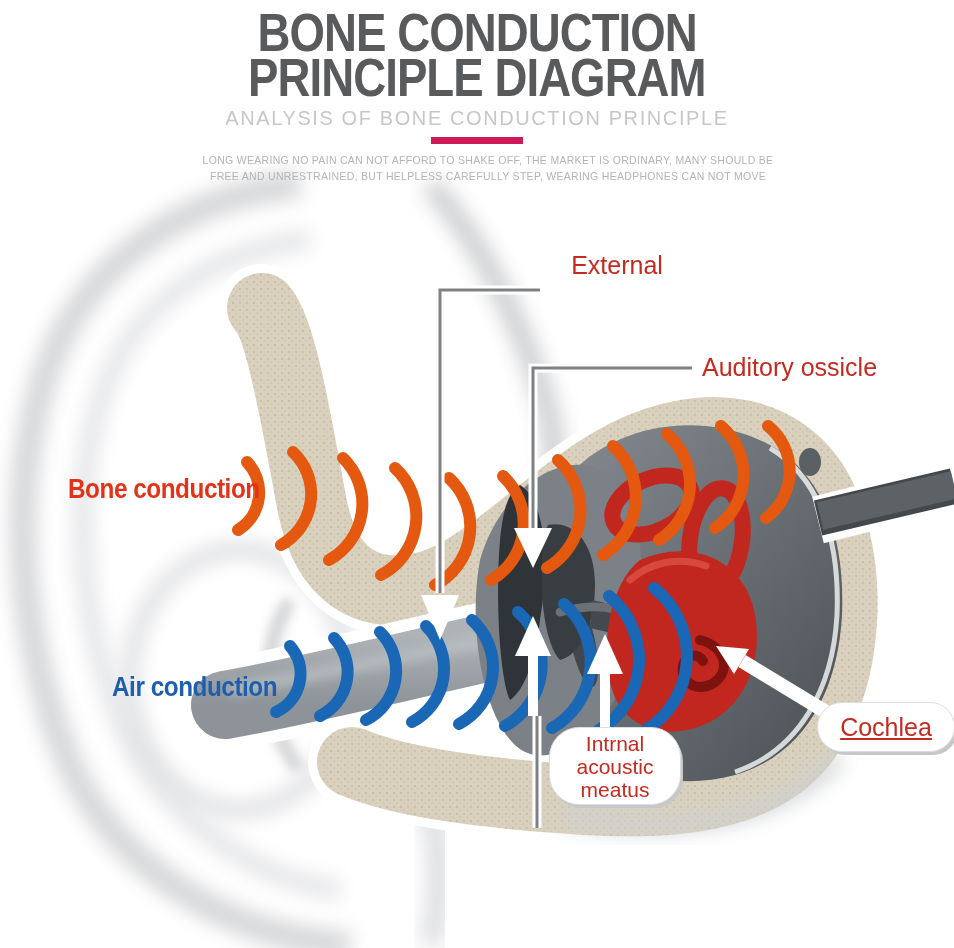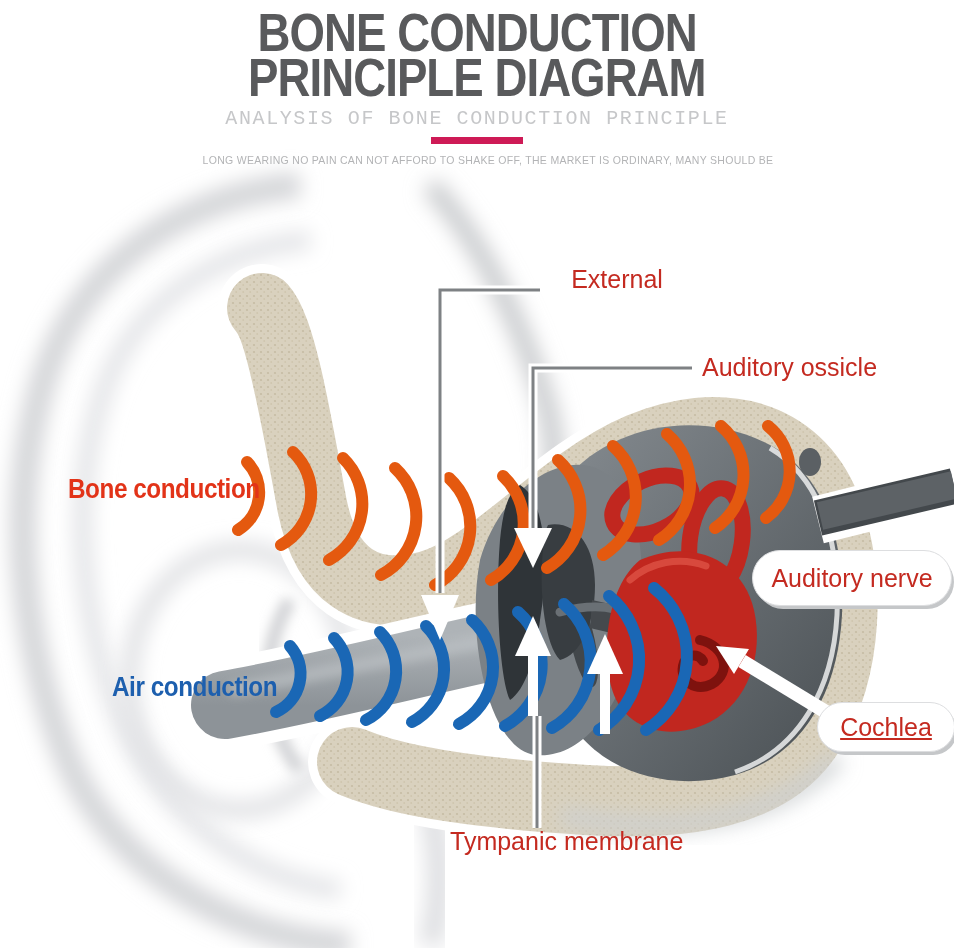--- a/index.html
+++ b/index.html
@@ -4,21 +4,21 @@
 <style>
   html,body{margin:0;padding:0;background:#ffffff;}
   body{width:954px;height:948px;overflow:hidden;font-family:"Liberation Sans",sans-serif;}
   .stage{position:relative;width:954px;height:684px;background:#fff;}
 
   
   .header{position:absolute;left:0;top:0;width:954px;text-align:center;z-index:5;}
   .title-line{display:inline-block;font-weight:700;font-size:48px;line-height:45px;
     color:#595a5c;letter-spacing:-1px;transform:scale(0.95,1.1);transform-origin:center;}
   .title-wrap{padding-top:10px;}
-  .subtitle{margin-top:7px;font-size:20px;letter-spacing:1.6px;color:#c6c7c9;font-weight:400;font-family:Liberation Mono, monospace;}
+  .subtitle{margin-top:7px;font-size:20px;letter-spacing:1.6px;color:#c6c7c9;font-weight:400;}
   .divider{width:92px;height:7px;margin:7px auto 9px auto;background:#ce1a56;}
   .tagline{font-size:10.5px;letter-spacing:0.3px;line-height:1.5;color:#b3b4b6;font-weight:400;margin-left:22px;}
 
   
   svg.art{position:absolute;left:0;top:0;z-index:1;}
 
   
   .lbl{position:absolute;z-index:6;color:#c42a20;font-size:25px;line-height:27px;white-space:nowrap;}
   .lbl.center{text-align:center;white-space:normal;}
   .lbl-bold-red{position:absolute;z-index:6;color:#e23318;font-weight:700;font-size:27px;
@@ -36,20 +36,21 @@
 
   <div class="header">
     <div class="title-wrap">
       <span class="title-line">BONE CONDUCTION</span><br>
       <span class="title-line">PRINCIPLE DIAGRAM</span>
     </div>
     <div class="subtitle">ANALYSIS OF BONE CONDUCTION PRINCIPLE</div>
     <div class="divider"></div>
     <div class="tagline">
       <span>LONG WEARING NO PAIN CAN NOT AFFORD TO SHAKE OFF, THE MARKET IS ORDINARY, MANY SHOULD BE</span><br>
+      <span>FREE AND UNRESTRAINED, BUT HELPLESS CAREFULLY STEP, WEARING HEADPHONES CAN NOT MOVE</span>
     </div>
   </div>
 
   <svg class="art" width="954" height="948" viewBox="0 0 954 948">
     <defs>
       <pattern id="speck" patternUnits="userSpaceOnUse" width="7" height="7">
         <rect width="7" height="7" fill="#d9d1be"></rect>
         <circle cx="2" cy="2" r="1.1" fill="#c6bca4"></circle>
         <circle cx="5.2" cy="5" r="0.9" fill="#cfc6ae"></circle>
       </pattern>
@@ -166,30 +167,33 @@
         <polygon points="587,674 623,674 605,634"></polygon>
         <rect x="600" y="672" width="10" height="62"></rect>
       </g>
       <g>
         <path d="M 826,712 L 742,661" stroke="#ffffff" stroke-width="14" fill="none"></path>
         <polygon points="716,646 749,649 734,674"></polygon>
       </g>
     </g>
   </svg>
 
-  <div class="lbl center" style="left:497px;top:252px;width:240px;margin-top:14px;">
+  <div class="lbl center" style="left:497px;top:252px;width:240px;">
     <span>External</span><br>
   </div>
 
   <div class="lbl" style="left:702px;top:354px;text-align:center;">Auditory ossicle</div>
 
   <div class="lbl-bold-red" style="left:68px;top:474px;">Bone conduction</div>
 
   <div class="lbl-bold-blue" style="left:112px;top:672px;">Air conduction</div>
 
-  <div class="bubble pill" style="left:752px;top:550px;width:198px;height:54px;line-height:54px;font-size:25px;">Auditory nerve</div>
 
   <div class="bubble pill" style="left:817px;top:702px;width:136px;height:48px;line-height:48px;font-size:25px;text-decoration:underline;">Cochlea</div>
 
+  <div class="bubble" style="left:549px;top:727px;width:132px;height:78px;border-radius:30px;font-size:21px;line-height:23px;padding-top:4px;box-sizing:border-box;">
+    <span>Intrnal</span><br>
+    <span>acoustic</span><br>
+    <span>meatus</span>
+  </div>
 
-  <div class="lbl" style="left:450px;top:828px;">Tympanic membrane</div>
 
 </div>
 
 </body></html>

